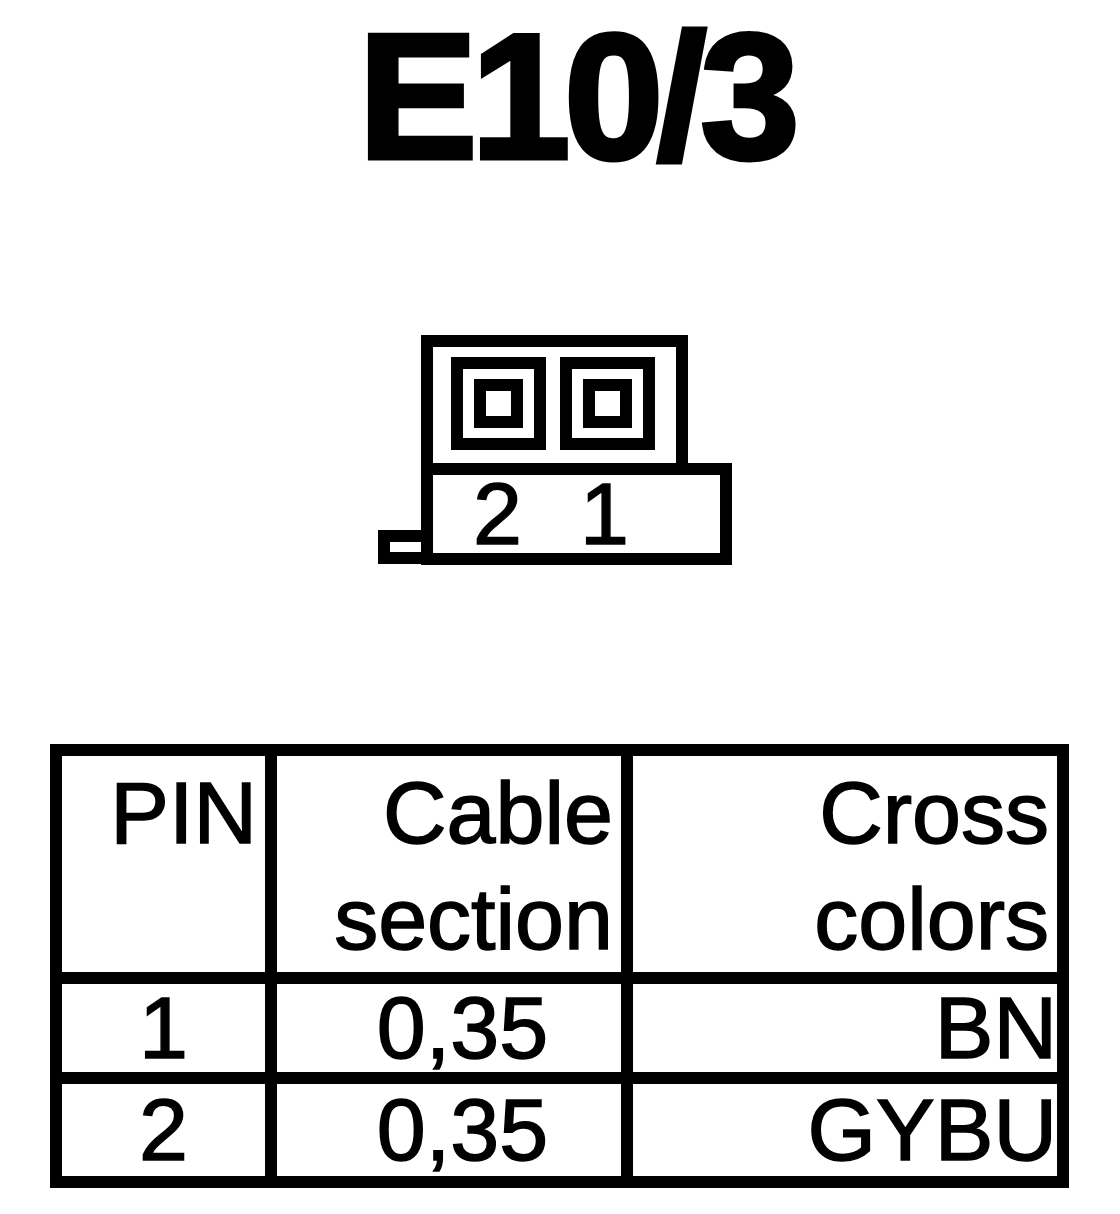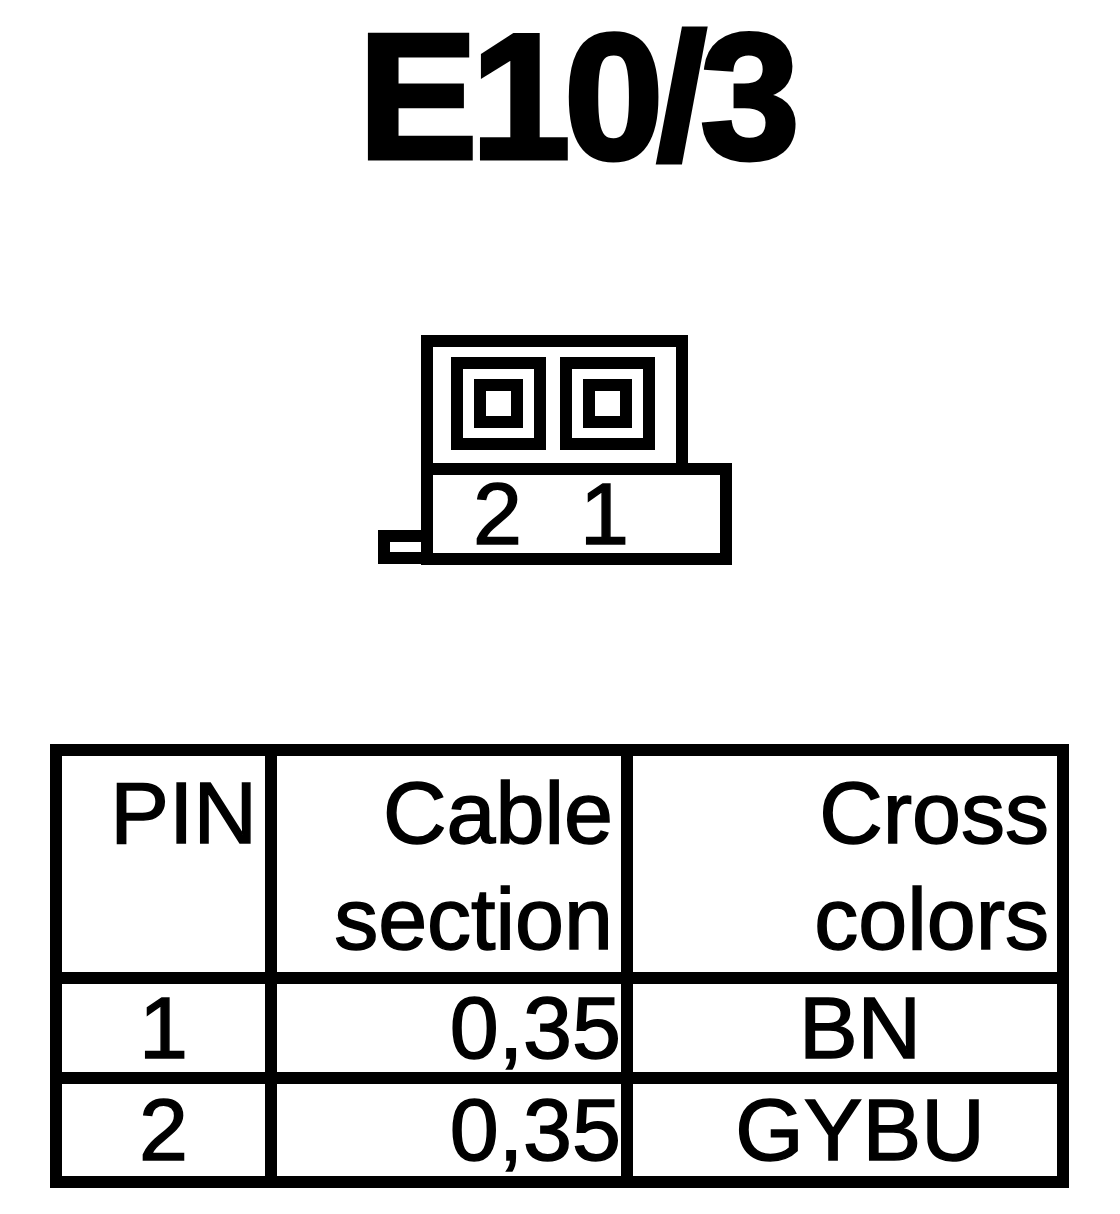--- a/index.html
+++ b/index.html
@@ -112,22 +112,22 @@
     box-sizing: border-box;
   }
   .pin-table td {
     vertical-align: middle;
     line-height: 1;
     padding: 0;
   }
   .pin-table tr.data-row-1 td { height: 100px; box-sizing: border-box; }
   .pin-table tr.data-row-2 td { height: 104px; box-sizing: border-box; }
   .pin-table td.c-pin  { text-align: center; }
-  .pin-table td.c-sect { text-align: right; padding-left: 27px; }
-  .pin-table td.c-col  { text-align: center; padding-left: 30px; }
+  .pin-table td.c-sect { text-align: center; padding-left: 27px; }
+  .pin-table td.c-col  { text-align: right; padding-left: 30px; }
 </style>
 </head>
 <body>
 
 <div class="title">E10/3</div>
 
 <div class="connector">
   <div class="tab"></div>
   <div class="housing">
     <div class="pin-cell">

